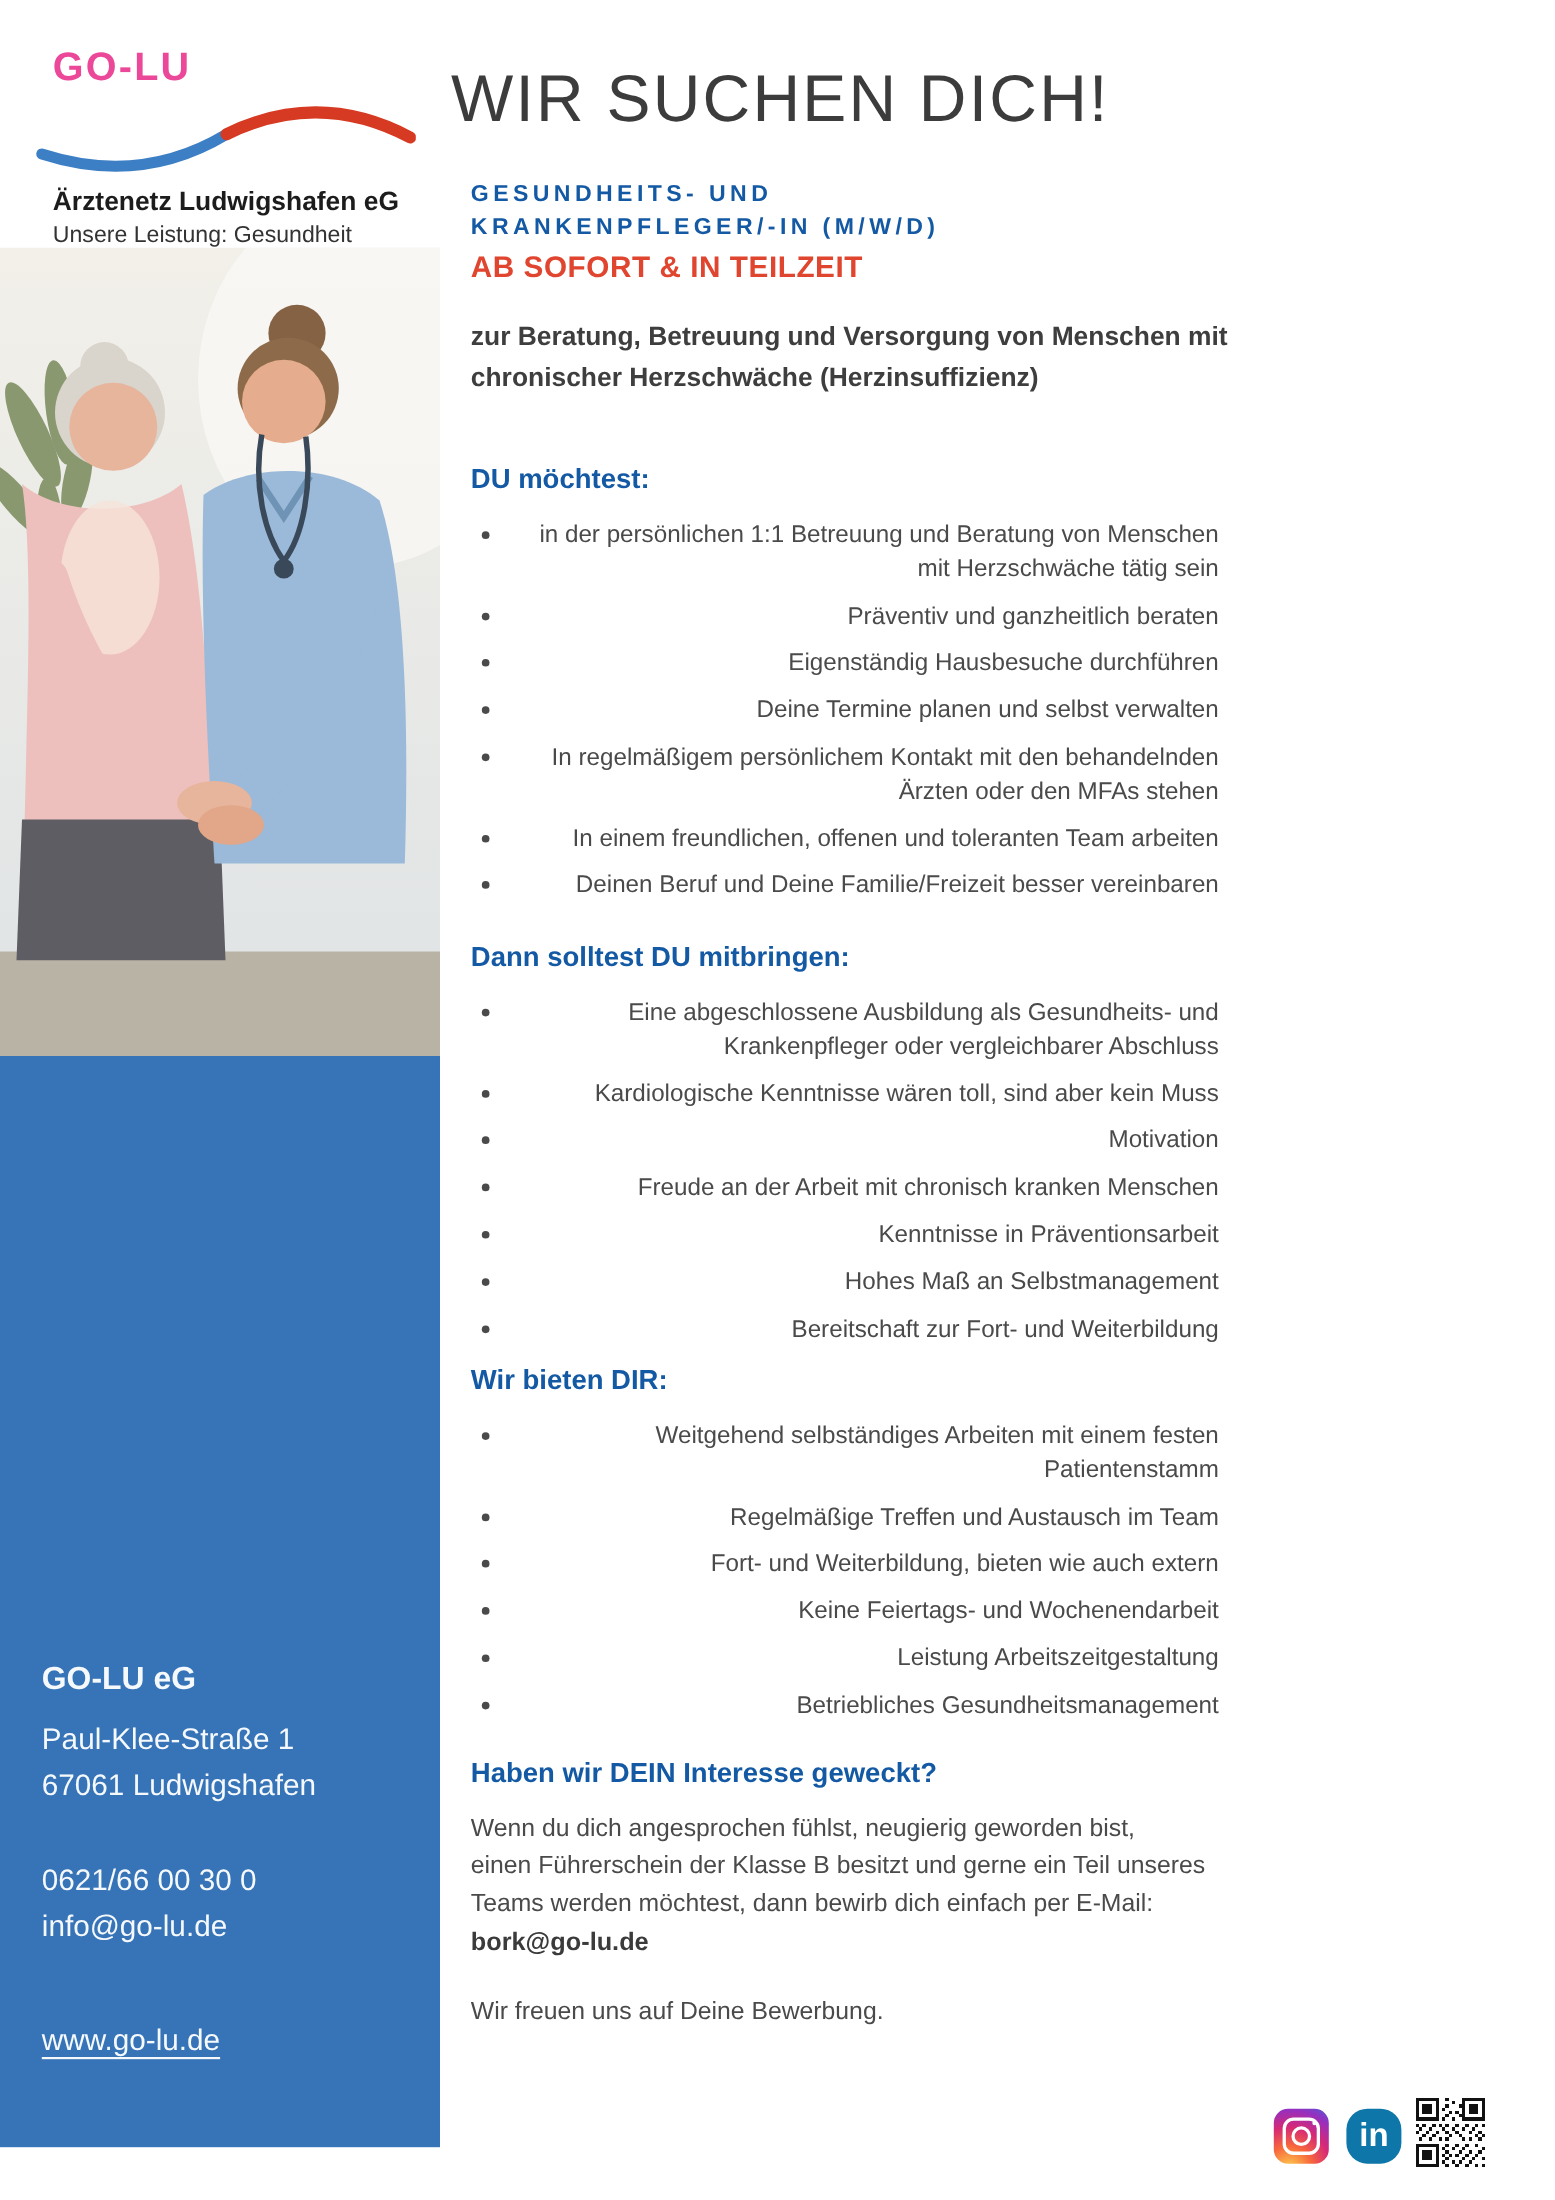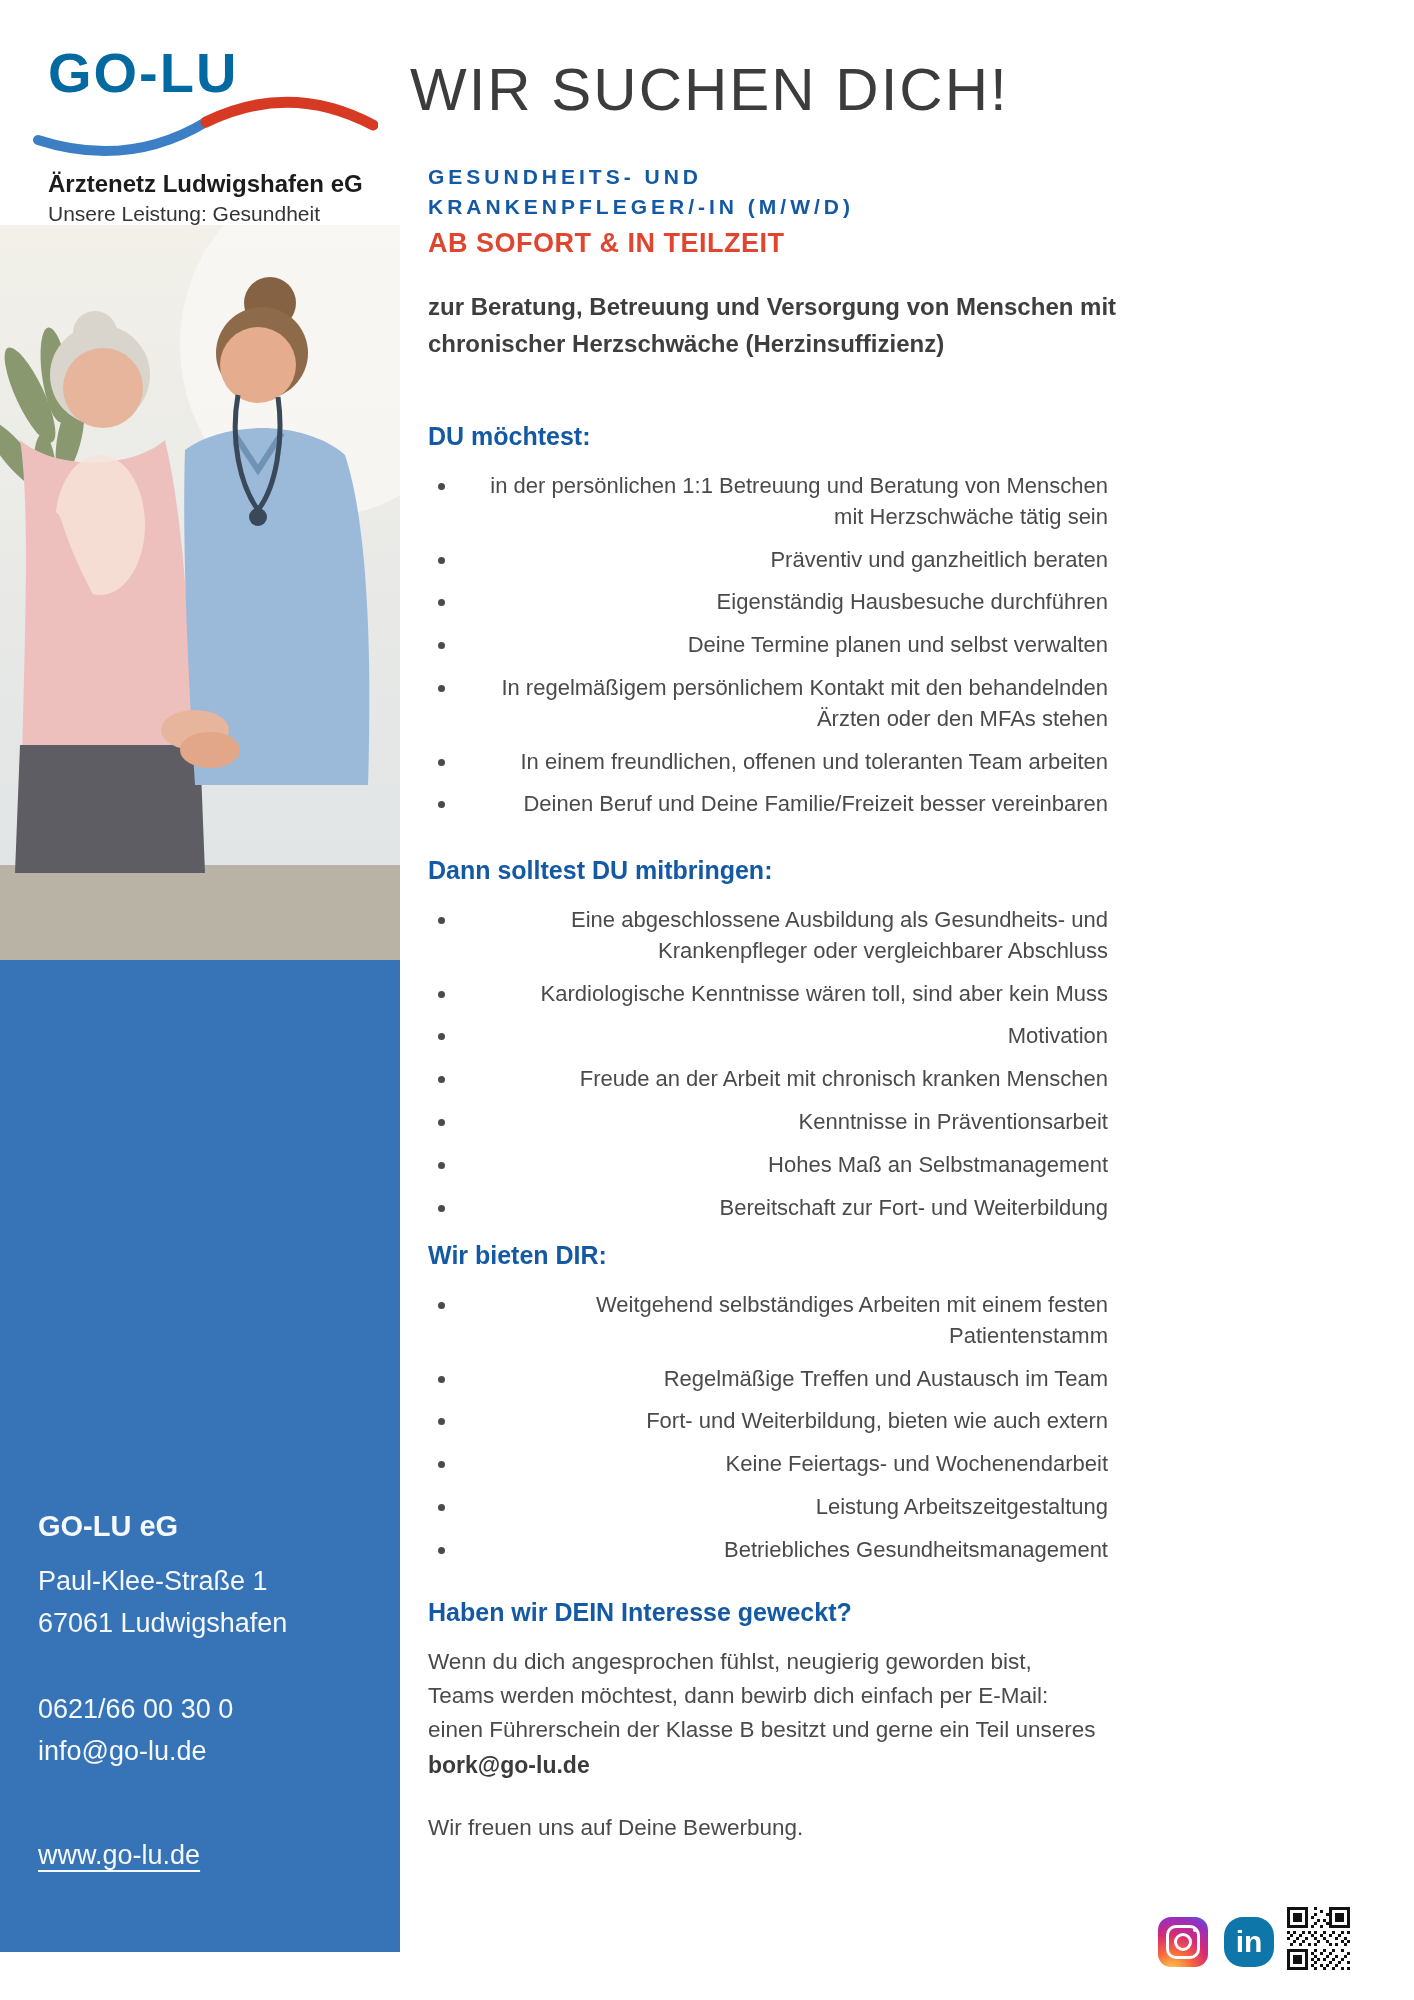--- a/index.html
+++ b/index.html
@@ -1,22 +1,22 @@
 <!DOCTYPE html>
 <html><head>
 <meta charset="utf-8">
 <style>
   html,body{margin:0;padding:0;background:#ffffff;}
   .page{
     position:relative;width:1414px;height:2000px;background:#ffffff;overflow:hidden;
     font-family:"Liberation Sans",sans-serif;
   }
   
-  .logo-name{position:absolute;left:48px;top:40px;font-size:56px;font-weight:700;
-    letter-spacing:2px;color:#0369a1;}
+  .logo-name{position:absolute;left:48px;top:40px;font-size:36px;font-weight:700;
+    letter-spacing:2px;color:#ec4899;}
   .logo-swoosh{position:absolute;left:28px;top:85px;}
   .logo-org{position:absolute;left:48px;top:170px;font-size:24px;font-weight:700;color:#1c1c1c;text-align:right;}
   .logo-tagline{position:absolute;left:48px;top:202px;font-size:21px;color:#333333;}
   
   .photo{position:absolute;left:0;top:225px;width:400px;height:735px;}
   .sidebar{position:absolute;left:0;top:960px;width:400px;height:992px;background:#3674b7;}
   .contact{position:absolute;left:38px;top:550px;color:#f6f9fc;}
   .contact-company{font-size:29px;font-weight:700;margin-bottom:18px;}
   .contact-line{font-size:27px;line-height:1.55;font-weight:400;}
   .contact-group2{margin-top:44px;}
@@ -164,22 +164,22 @@
       <li>Fort- und Weiterbildung, bieten wie auch extern</li>
       <li>Keine Feiertags- und Wochenendarbeit</li>
       <li>Leistung Arbeitszeitgestaltung</li>
       <li>Betriebliches Gesundheitsmanagement</li>
     </ul>
   </section>
 
   <section class="interest">
     <h2>Haben wir DEIN Interesse geweckt?</h2>
     <div class="interest-line">Wenn du dich angesprochen fühlst, neugierig geworden bist,</div>
+    <div class="interest-line">einen Führerschein der Klasse B besitzt und gerne ein Teil unseres</div>
     <div class="interest-line">Teams werden möchtest, dann bewirb dich einfach per E-Mail:</div>
-    <div class="interest-line">einen Führerschein der Klasse B besitzt und gerne ein Teil unseres</div>
     <div class="interest-email">bork@go-lu.de</div>
     <div class="closing">Wir freuen uns auf Deine Bewerbung.</div>
   </section>
 
   <div class="social">
     <div class="ig">
       <div class="ig-body"></div>
       <div class="ig-lens"></div>
       <div class="ig-dot"></div>
     </div>

